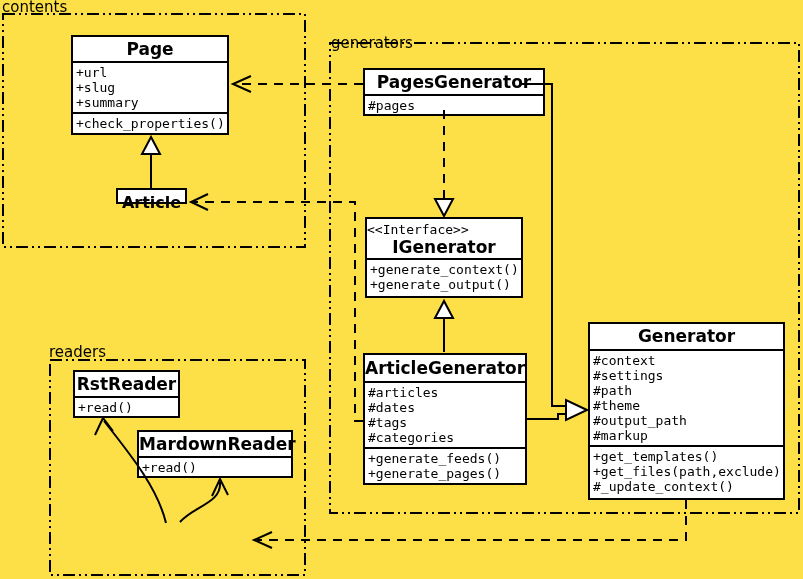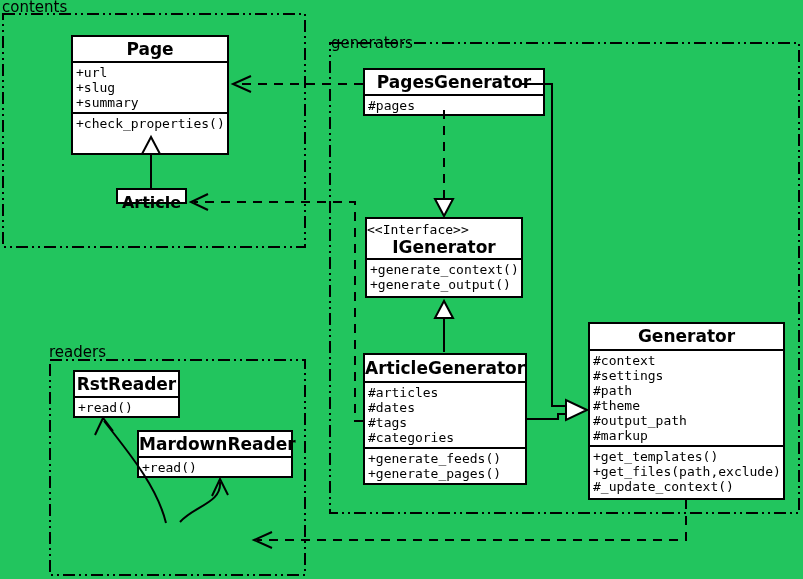--- a/index.html
+++ b/index.html
@@ -1,16 +1,16 @@
 <!DOCTYPE html>
 <html><head>
 <meta charset="utf-8">
 <style>
   html,body{margin:0;padding:0;background:#fff;}
-  #canvas{position:relative;width:803px;height:579px;background:#22c55e;overflow:hidden;
+  #canvas{position:relative;width:803px;height:579px;background:#fde047;overflow:hidden;
           font-family:"DejaVu Sans",sans-serif;color:#000;}
   .pkg-label{position:absolute;font-family:"DejaVu Sans",sans-serif;font-size:15px;
              line-height:15px;white-space:nowrap;}
   .cls{position:absolute;background:#fff;border:2px solid #000;box-sizing:border-box;}
   .cls-title{font-family:"DejaVu Sans",sans-serif;font-weight:bold;font-size:17px;
              text-align:center;white-space:nowrap;line-height:24px;}
   .stereotype{font-family:"DejaVu Sans Mono",monospace;font-size:13px;line-height:15px;
               text-align:left;padding-top:3px;white-space:pre;}
   .cls-comp{border-top:2px solid #000;padding:2px 3px;}
   .row{font-family:"DejaVu Sans Mono",monospace;font-size:13px;line-height:15px;white-space:pre;}
@@ -20,21 +20,21 @@
 </style>
 </head>
 <body>
 
 <div id="canvas">
 
   <div class="pkg-label" style="left:2px;top:0px">contents</div>
   <div class="pkg-label" style="left:331px;top:36px">generators</div>
   <div class="pkg-label" style="left:49px;top:345px">readers</div>
 
-  <div class="cls" style="left:71px;top:35px;width:158px;height:120px">
+  <div class="cls" style="left:71px;top:35px;width:158px;height:100px">
     <div class="cls-title">Page</div>
     <div class="cls-comp">
       <div class="row">+url</div>
       <div class="row">+slug</div>
       <div class="row">+summary</div>
     </div>
     <div class="cls-comp">
       <div class="row">+check_properties()</div>
     </div>
   </div>

